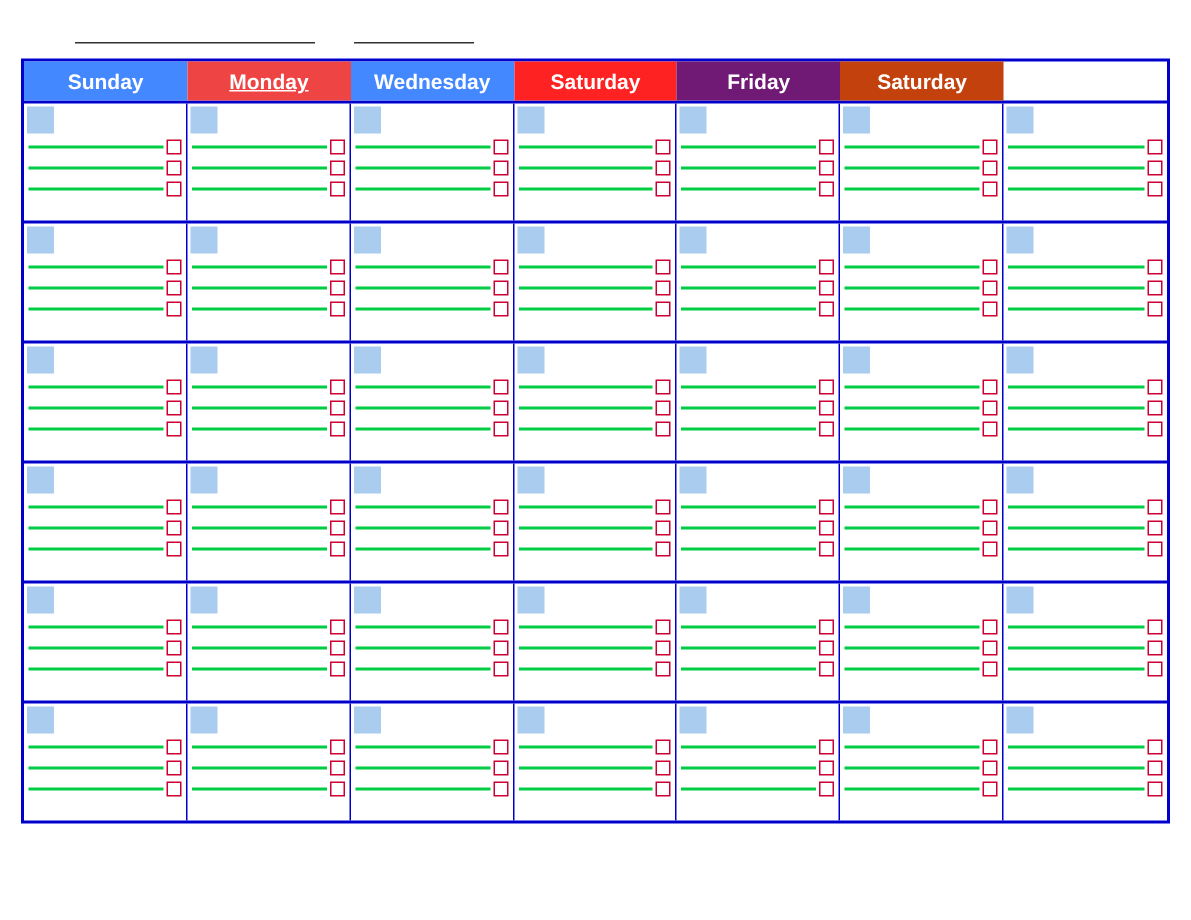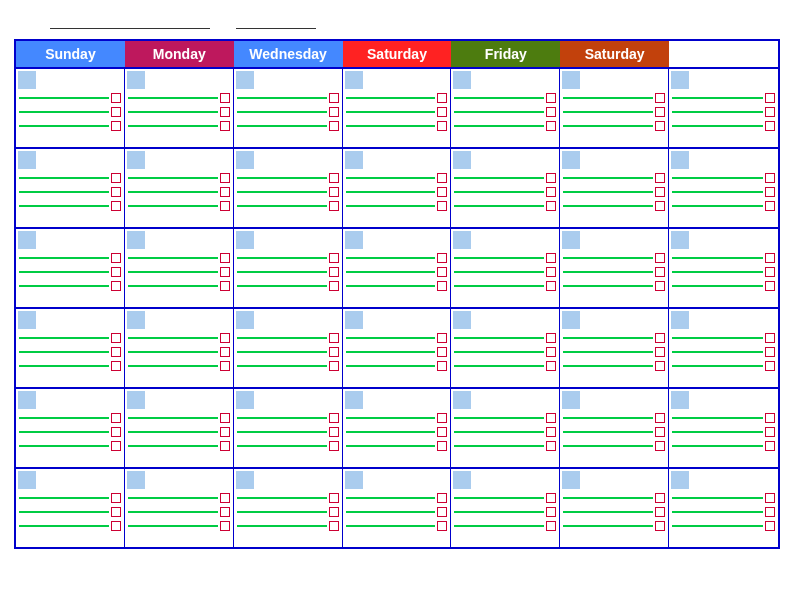--- a/index.html
+++ b/index.html
@@ -63,25 +63,25 @@
       border-bottom: 2px solid #0000cc;
     }
     .day-header {
       text-align: center;
       font-size: 14px;
       font-weight: bold;
       padding: 5px 2px;
       color: #fff;
     }
     .day-header.sunday    { background: #4488ff; }
-    .day-header.monday    { background: #be185d; }
+    .day-header.monday    { background: #ef4444; text-decoration: underline; }
     .day-header.tuesday   { background: #ff8800; }
     .day-header.wednesday { background: #4488ff; }
     .day-header.thursday  { background: #ff2222; }
-    .day-header.friday    { background: #4d7c0f; }
+    .day-header.friday    { background: #701a75; }
     .day-header.saturday  { background: #c2410c; }
 
     .weeks {
       display: flex;
       flex-direction: column;
     }
     .week-row {
       display: grid;
       grid-template-columns: repeat(7, 1fr);
       border-bottom: 2px solid #0000cc;

